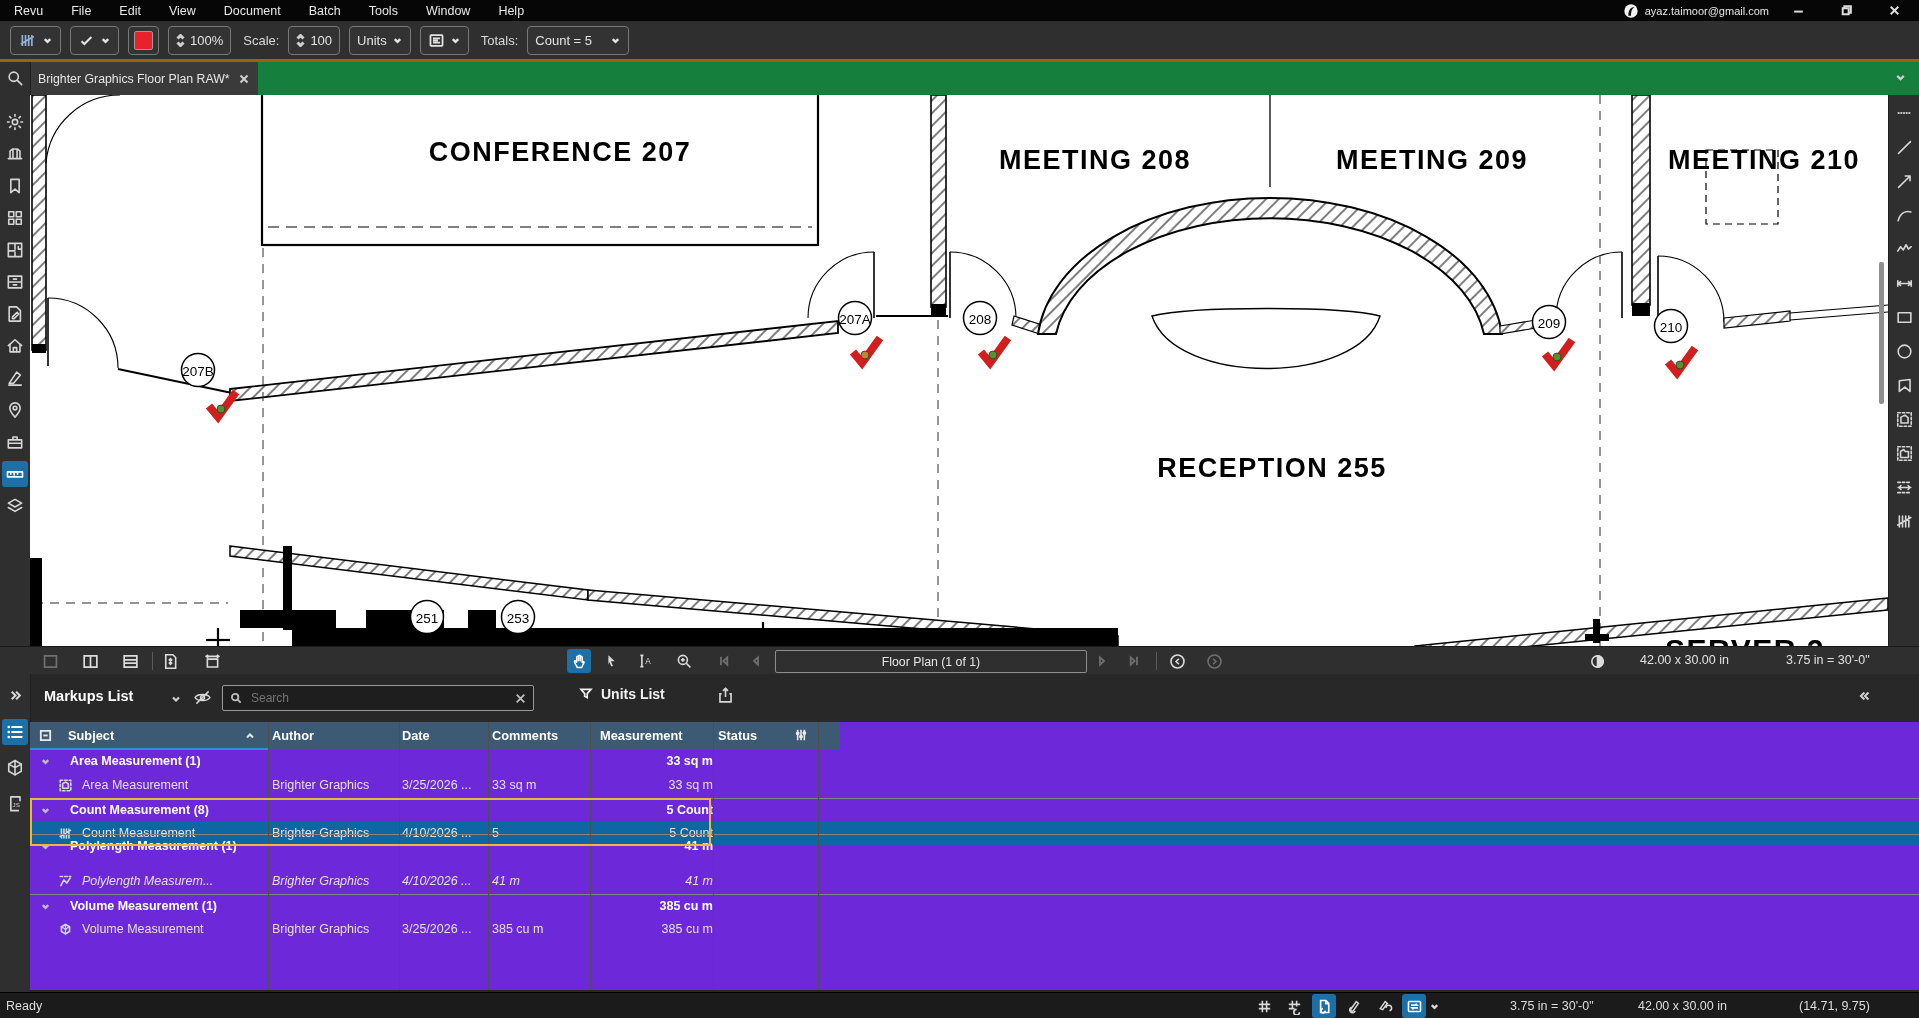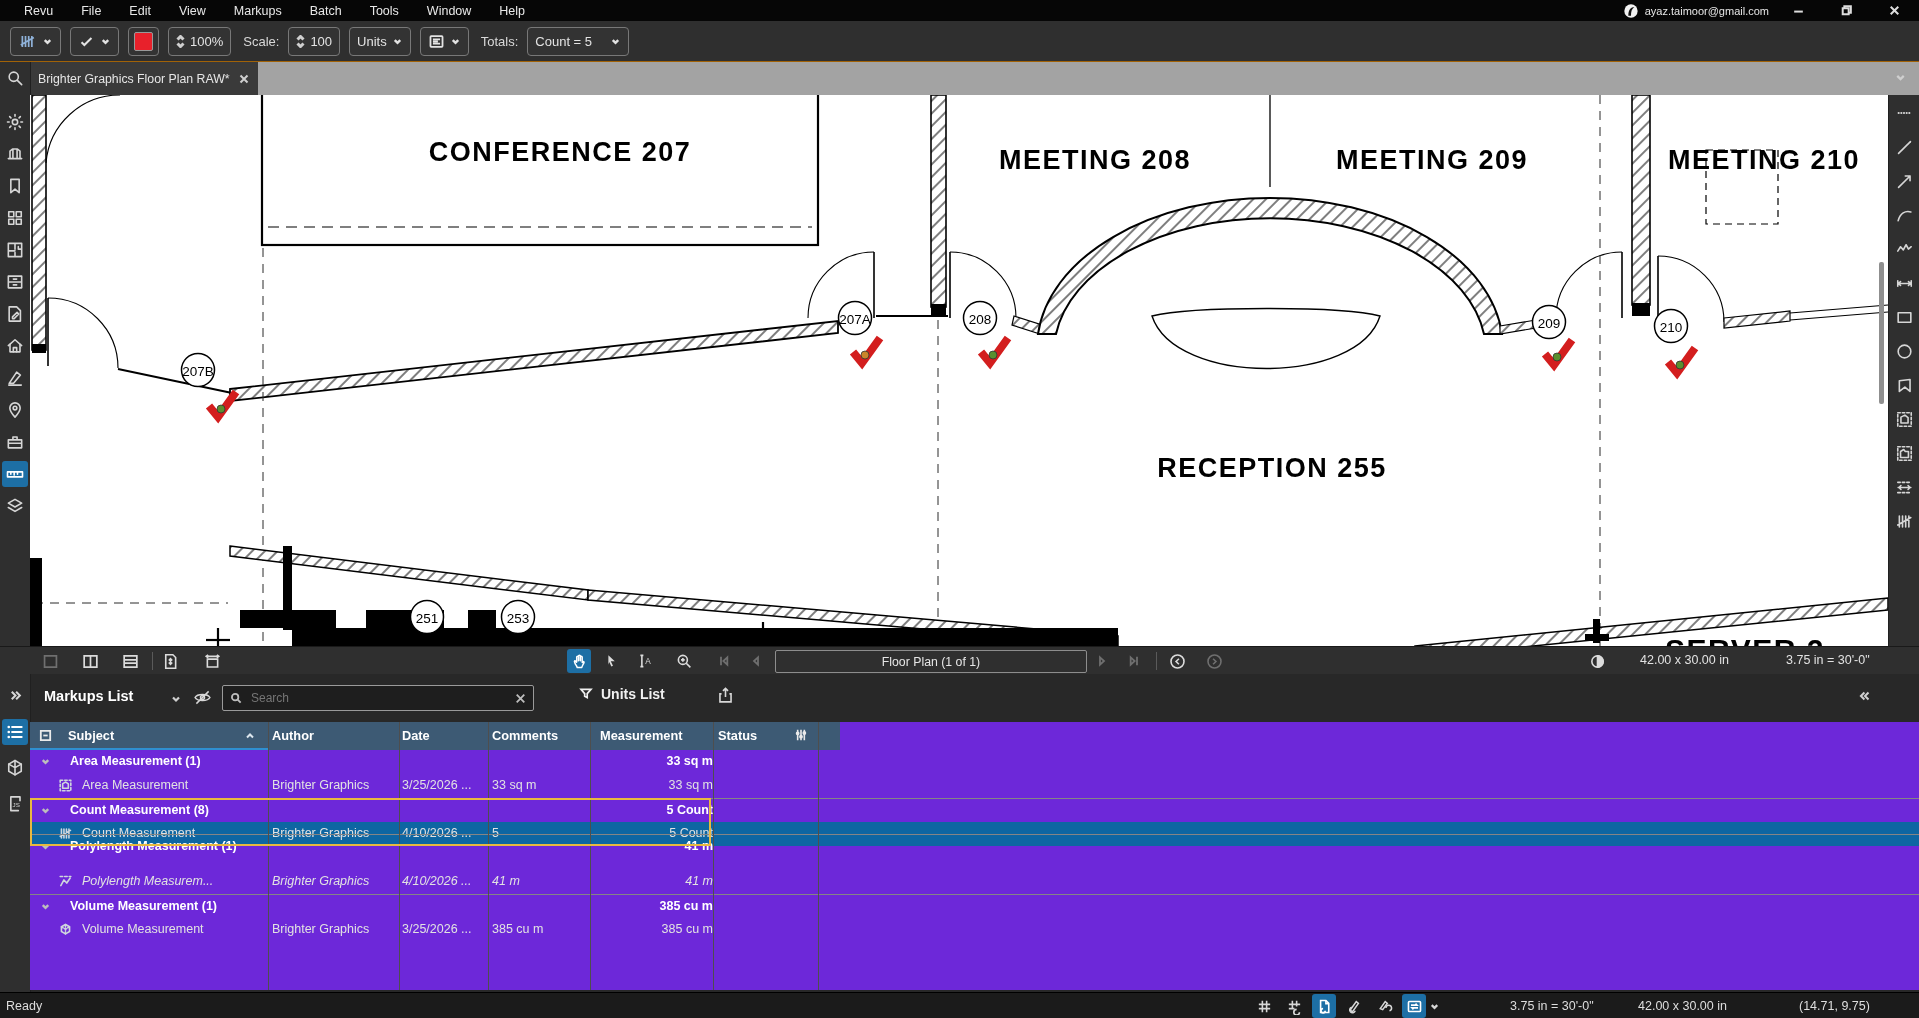--- a/index.html
+++ b/index.html
@@ -8,29 +8,29 @@
   .abs{position:absolute;}
   svg.ic{display:block;}
   .ic path,.ic circle,.ic rect,.ic line,.ic ellipse{vector-effect:non-scaling-stroke;}
   
   #titlebar{left:0;top:0;width:1919px;height:21px;background:#060606;display:flex;align-items:center;}
   .menu-item{padding:0 14px;font-size:12.5px;color:#e8e8e8;height:21px;display:flex;align-items:center;cursor:default;}
   #tb-right{margin-left:auto;display:flex;align-items:center;gap:14px;padding-right:10px;}
   .winbtn{width:30px;height:20px;display:flex;align-items:center;justify-content:center;color:#ddd;}
   #account{display:flex;align-items:center;gap:6px;font-size:11px;}
   
-  #toolbar{left:0;top:21px;width:1919px;height:41px;background:#2f2f2f;border-bottom:1px solid #a16207;
+  #toolbar{left:0;top:21px;width:1919px;height:41px;background:#2f2f2f;border-bottom:3px solid #a16207;
            display:flex;align-items:center;gap:9px;padding-left:10px;box-sizing:border-box;}
   .tbtn{display:flex;align-items:center;gap:5px;border:1px solid #787878;border-radius:4px;height:27px;
         padding:0 7px;background:#333;color:#e3e3e3;}
   .tlabel{color:#d9d9d9;font-size:13px;margin-left:3px;}
   .spincol{display:flex;flex-direction:column;justify-content:center;gap:1px;color:#cfcfcf;}
   .swatch{width:17px;height:17px;background:#e8212b;border:1px solid #999;border-radius:2px;}
   
-  #tabrow{left:30px;top:62px;width:1889px;height:33px;background:#a3a3a3;}
+  #tabrow{left:30px;top:62px;width:1889px;height:33px;background:#15803d;}
   #tab{position:absolute;left:0;top:0;width:228px;height:33px;background:#3a3a3a;display:flex;align-items:center;
        padding:0 8px;box-sizing:border-box;gap:8px;}
   #tab span{font-size:12.3px;white-space:nowrap;overflow:hidden;}
   
   #left-rail{left:0;top:62px;width:30px;height:610px;background:#2f2f2f;border-right:1px solid #202020;}
   #right-rail{left:1888px;top:95px;width:31px;height:551px;background:#2f2f2f;border-left:1px solid #202020;}
   .rail-slot{position:absolute;left:2px;width:26px;height:26px;border-radius:3px;display:flex;align-items:center;justify-content:center;color:#d6d6d6;}
   .rail-slot.active{background:#1d6fa5;color:#fff;}
   
   #canvas{left:30px;top:95px;width:1858px;height:551px;background:#fff;}
@@ -70,26 +70,26 @@
   .sicon{position:absolute;top:1px;width:24px;height:24px;border-radius:3px;display:flex;align-items:center;justify-content:center;color:#d8d8d8;}
   .sicon.active{background:#1d6fa5;color:#fff;}
   .stext{position:absolute;top:6px;font-size:12.5px;color:#dedede;white-space:nowrap;}
 </style>
 </head>
 <body>
 
 <div id="app">
 
   <div id="titlebar" class="abs">
-    <div id="menus" style="display: flex; margin-left: 10px;">
+    <div id="menus" style="display: flex;">
         <div class="menu-item">Revu</div>
         <div class="menu-item">File</div>
         <div class="menu-item">Edit</div>
         <div class="menu-item">View</div>
-        <div class="menu-item">Markups</div>
+        <div class="menu-item">Document</div>
         <div class="menu-item">Batch</div>
         <div class="menu-item">Tools</div>
         <div class="menu-item">Window</div>
         <div class="menu-item">Help</div>
       </div>
     <div id="tb-right">
       <div id="account">
         <span>
           <svg class="ic" width="16" height="16" viewBox="0 0 24 24">
               <circle cx="12" cy="12" r="10" fill="#f2f2f2"></circle>

